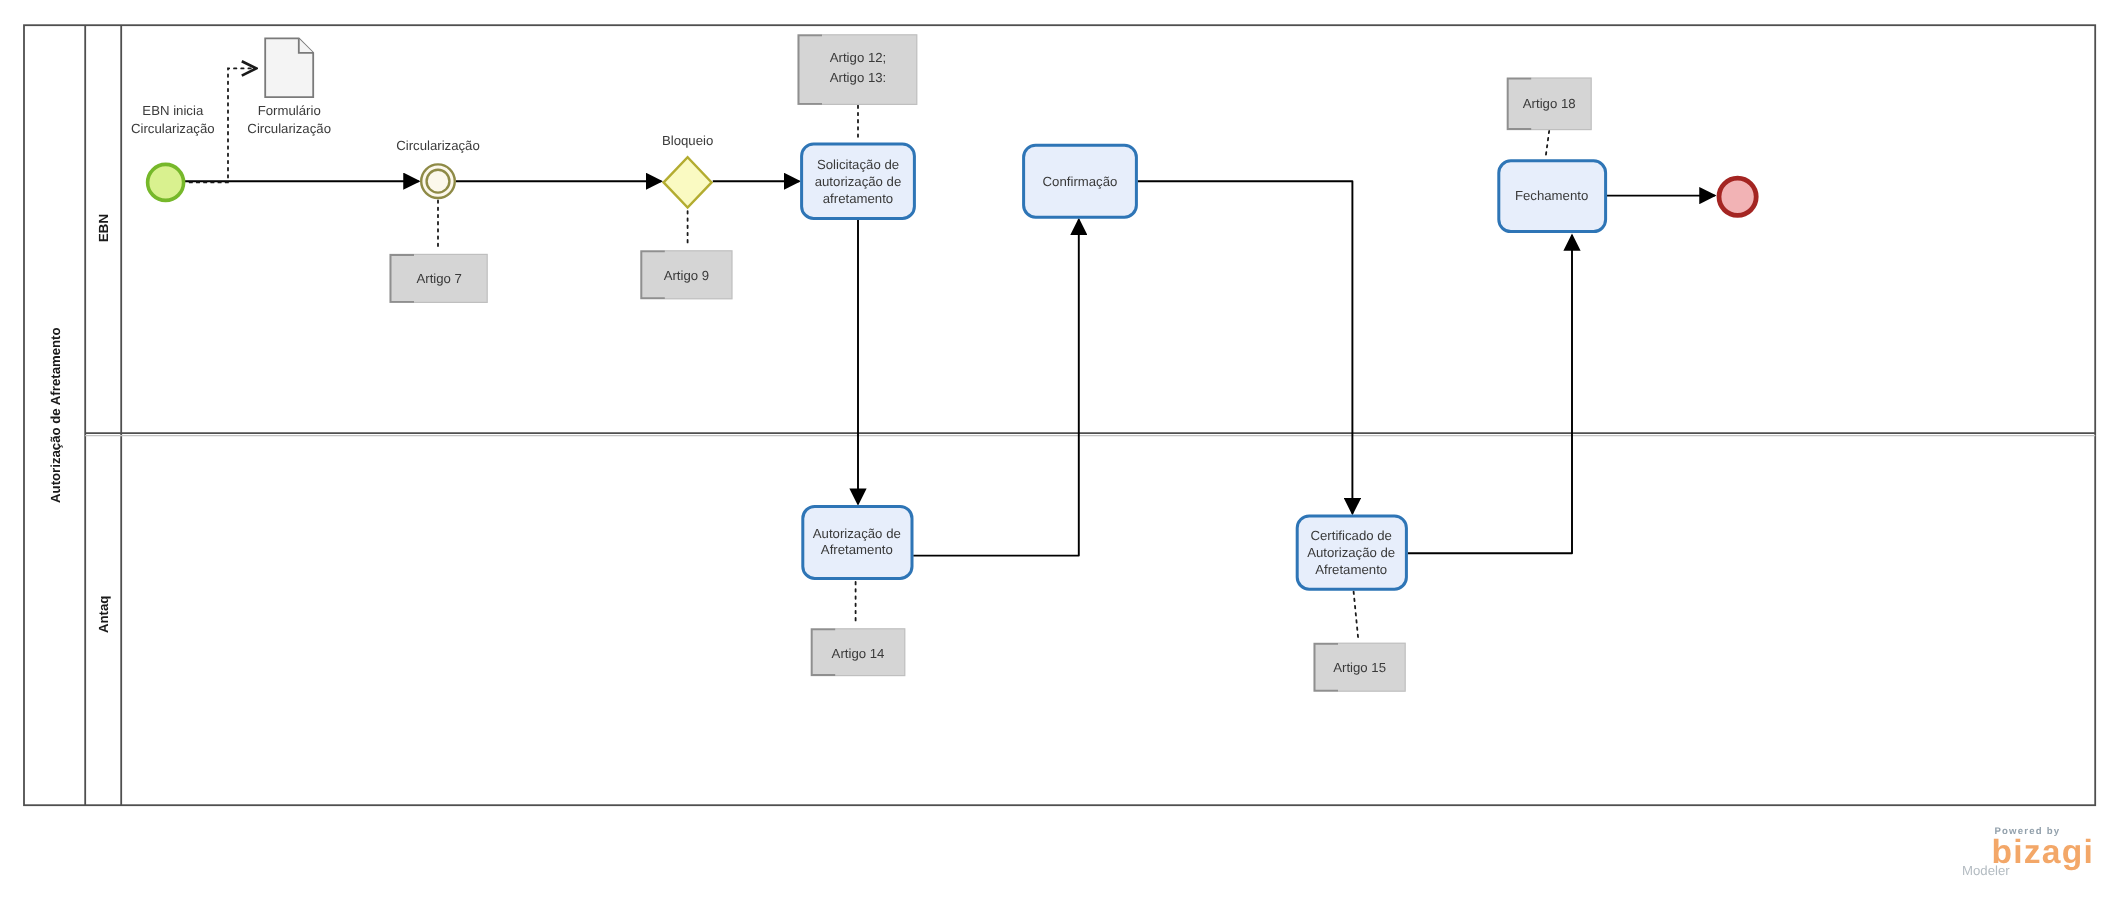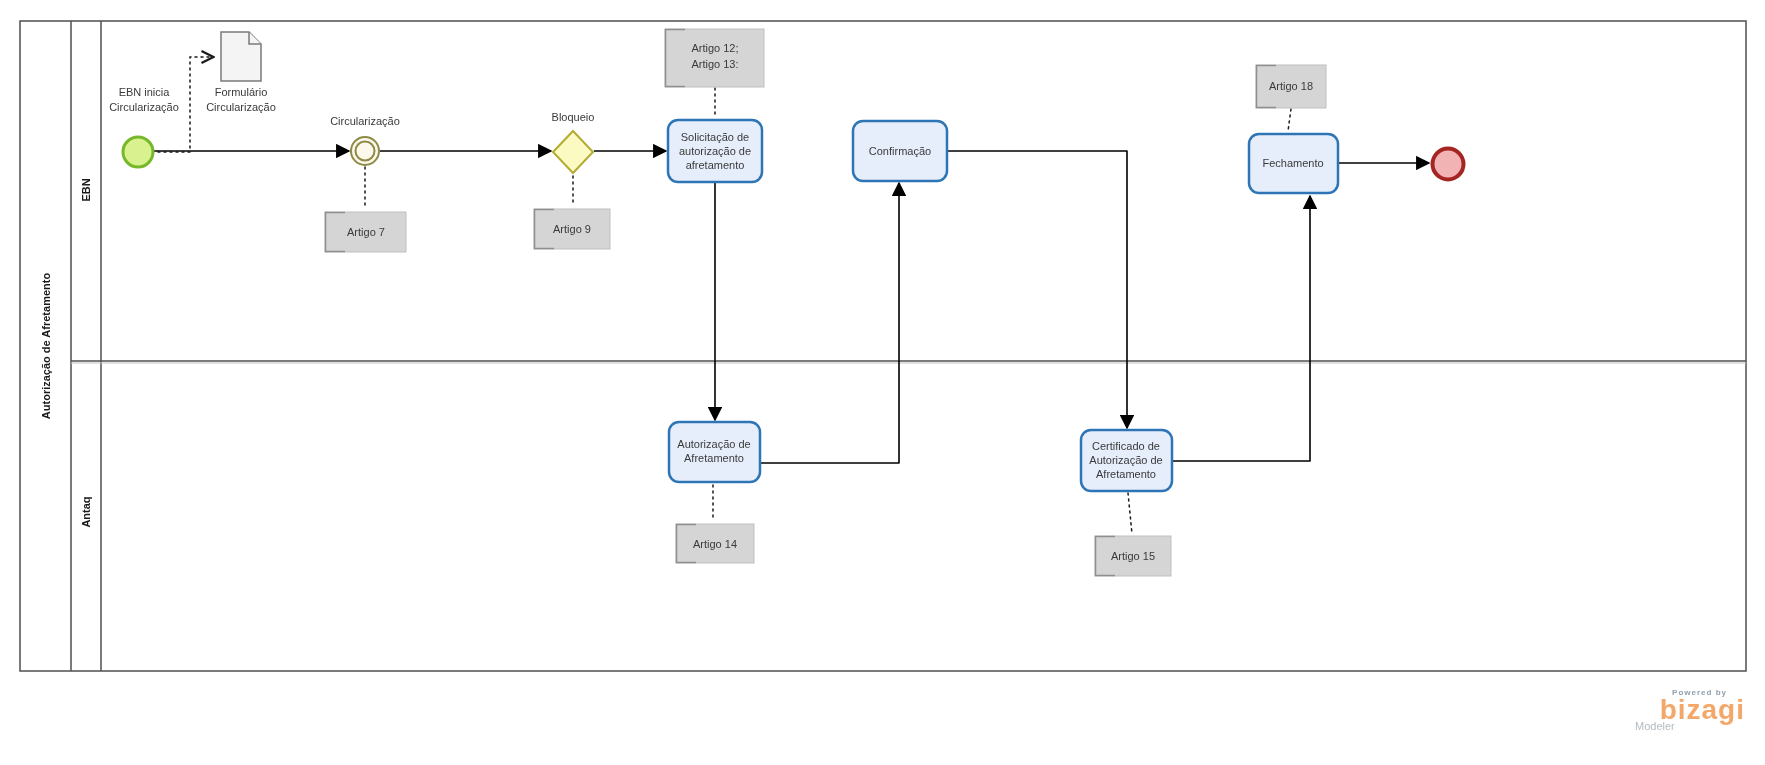--- a/index.html
+++ b/index.html
@@ -16,21 +16,21 @@
   .end-event{fill:#f2b3b5;stroke:#a42522;stroke-width:4;}
   .inter-event{stroke:#8e8a46;stroke-width:2;}
   .inter-outer{fill:#fcf8eb;}
   .inter-inner{fill:none;}
   .gateway{fill:#fafac2;stroke:#b3ac30;stroke-width:2;}
   .annotation-rect{fill:#d5d5d5;stroke:#bfbfbf;stroke-width:1;}
   .annotation-bracket{stroke:#8f8f8f;stroke-width:1.5;fill:none;}
   .doc-shape{fill:#f4f4f4;stroke:#7a7a7a;stroke-width:1.5;}
   .node-label{text-anchor:middle;}
   .logo{position:absolute;right:20px;top:688px;width:110px;text-align:right;}
-  .powered-by{font-size:8px;font-weight:bold;color:#93a1ac;letter-spacing:1px;margin-right:18px;}
+  .powered-by{font-size:8px;font-weight:bold;color:#93a1ac;letter-spacing:1px;margin-right:1px;text-align:center;}
   .bizagi-word{font-size:28px;font-weight:bold;color:#f3a768;letter-spacing:1px;line-height:26px;}
   .modeler-word{font-size:11px;color:#b4bcc2;text-align:left;margin-top:-3px;}
 </style>
 </head>
 <body>
 
 <svg width="1765" height="765" viewBox="0 0 1765 765">
   <defs>
     <marker id="arrow" viewBox="0 0 10 10" refX="9" refY="5" markerWidth="9" markerHeight="9" orient="auto-start-reverse">
       <path d="M0,0 L10,5 L0,10 z" fill="#000"></path>

